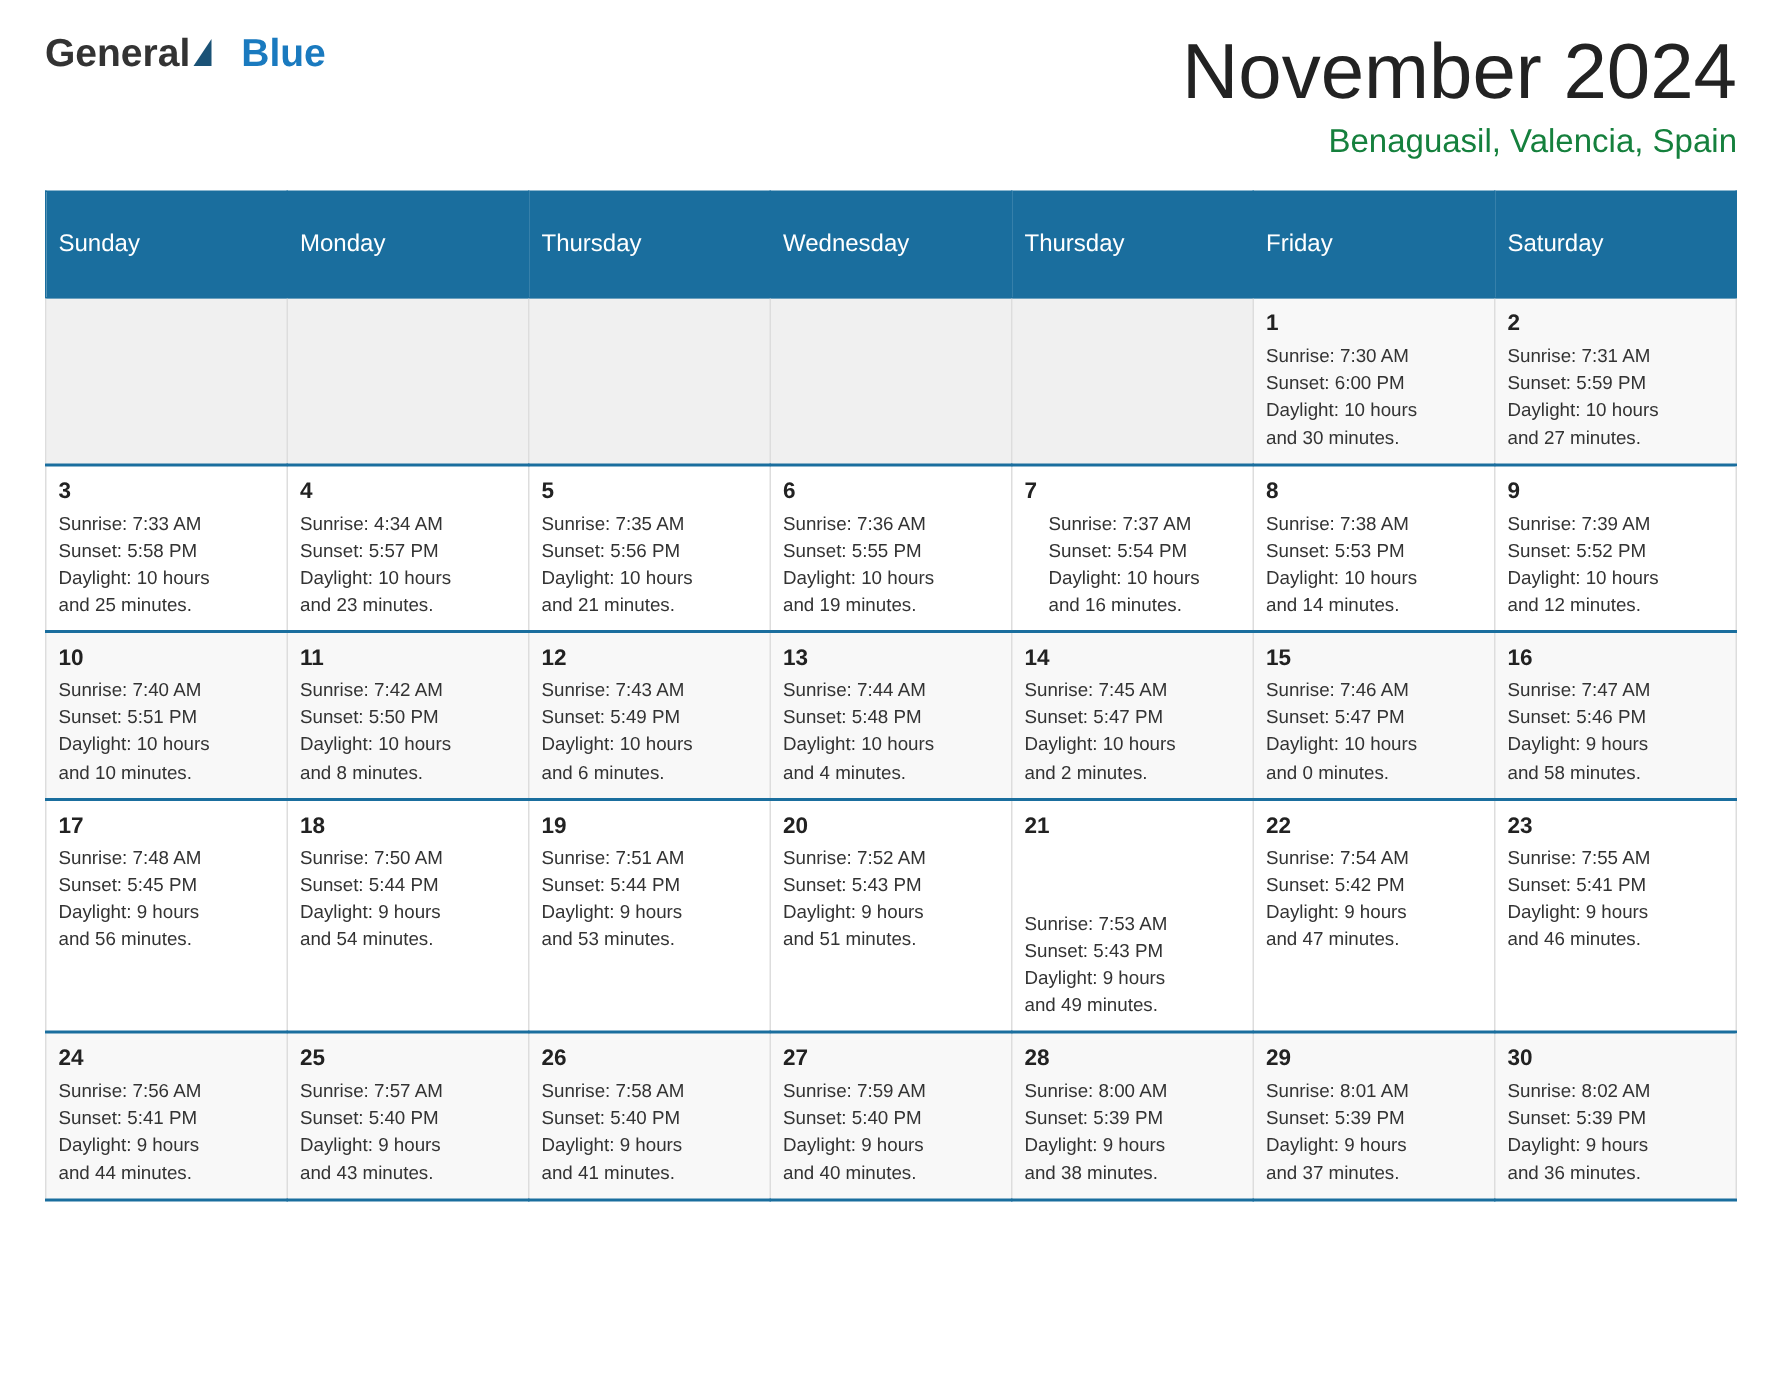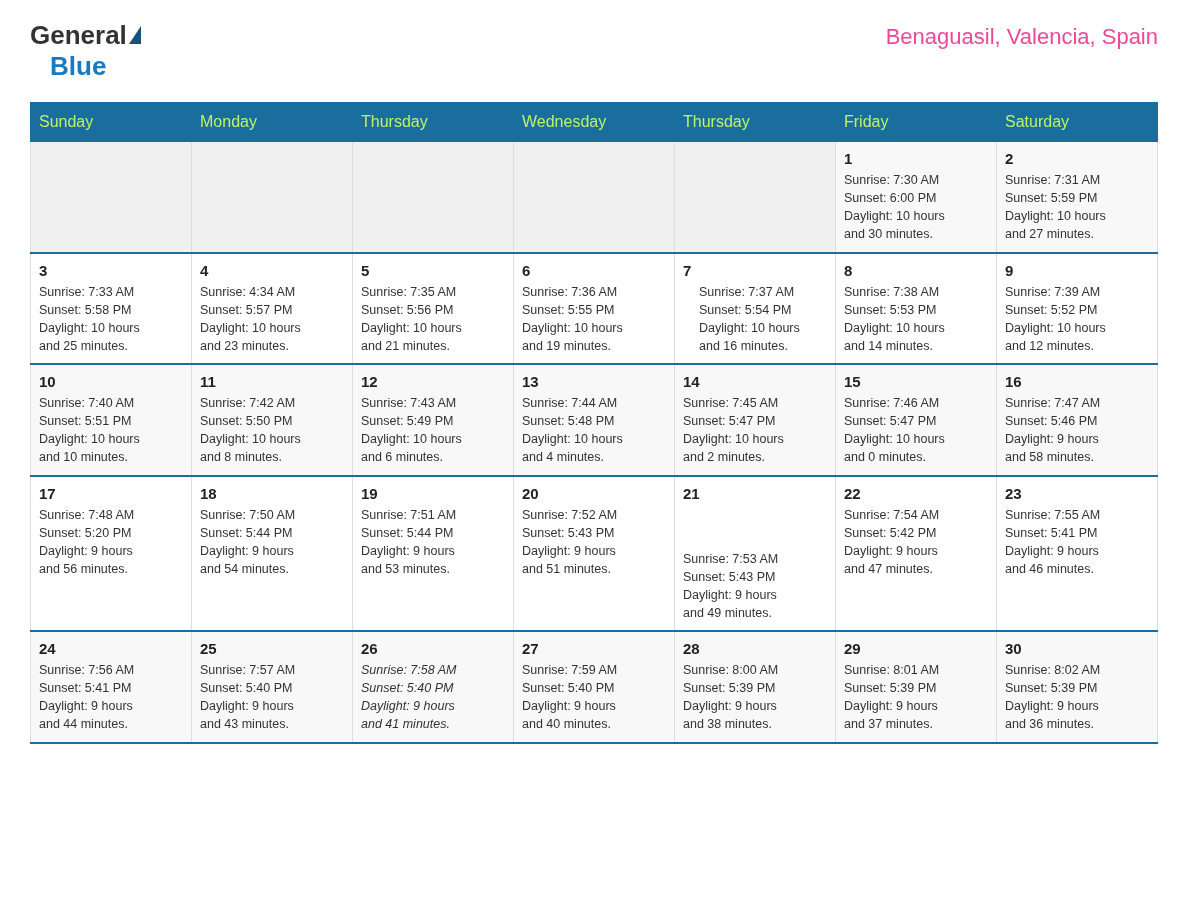--- a/index.html
+++ b/index.html
@@ -11,21 +11,21 @@
       min-height: 918px;
     }
     .header {
       display: flex;
       justify-content: space-between;
       align-items: flex-start;
       margin-bottom: 20px;
     }
     .logo {
       display: flex;
-      flex-direction: column;
+      flex-direction: row;
       align-items: flex-start;
     }
     .logo-top {
       display: flex;
       align-items: center;
     }
     .logo-general {
       font-size: 26px;
       font-weight: bold;
       color: #333;
@@ -49,36 +49,36 @@
       text-align: right;
     }
     .month-year {
       font-size: 52px;
       font-weight: normal;
       color: #222;
       line-height: 1.1;
     }
     .location {
       font-size: 22px;
-      color: #ec4899;
+      color: #15803d;
       margin-top: 4px;
     }
     table {
       width: 100%;
       border-collapse: collapse;
       table-layout: fixed;
     }
     thead tr {
       background-color: #1a6e9e;
     }
     thead th {
-      color: #bef264;
+      color: #ffffff;
       font-size: 16px;
       font-weight: normal;
-      padding: 10px 8px;
+      padding: 26px 8px;
       text-align: left;
       border: 1px solid #1a6e9e;
     }
     tbody tr {
       border-bottom: 2px solid #1a6e9e;
     }
     tbody td {
       vertical-align: top;
       padding: 8px;
       border-right: 1px solid #ddd;
@@ -113,20 +113,21 @@
 
 <div class="header">
   <div class="logo">
     <div class="logo-top">
       <span class="logo-general">General</span>
       <div class="logo-triangle"></div>
     </div>
     <span class="logo-blue">Blue</span>
   </div>
   <div class="title-area">
+    <div class="month-year">November 2024</div>
     <div class="location">Benaguasil, Valencia, Spain</div>
   </div>
 </div>
 
 <table>
   <thead>
     <tr>
     <th>Sunday</th>
         <th>Monday</th>
         <th>Thursday</th>
@@ -257,21 +258,21 @@
           <div class="day-info" style="white-space: pre-line;">Sunrise: 7:47 AM
 Sunset: 5:46 PM
 Daylight: 9 hours
 and 58 minutes.</div>
         </td>
       </tr>
       <tr>
         <td>
           <span class="day-num">17</span>
           <div class="day-info" style="white-space: pre-line;">Sunrise: 7:48 AM
-Sunset: 5:20 PM
+Sunset: 5:45 PM
 Daylight: 9 hours
 and 56 minutes.</div>
         </td>
         <td>
           <span class="day-num">18</span>
           <div class="day-info" style="white-space: pre-line;">Sunrise: 7:50 AM
 Sunset: 5:44 PM
 Daylight: 9 hours
 and 54 minutes.</div>
         </td>
@@ -321,21 +322,21 @@
         </td>
         <td>
           <span class="day-num">25</span>
           <div class="day-info" style="white-space: pre-line;">Sunrise: 7:57 AM
 Sunset: 5:40 PM
 Daylight: 9 hours
 and 43 minutes.</div>
         </td>
         <td>
           <span class="day-num">26</span>
-          <div class="day-info" style="white-space: pre-line; font-style: italic;">Sunrise: 7:58 AM
+          <div class="day-info" style="white-space: pre-line;">Sunrise: 7:58 AM
 Sunset: 5:40 PM
 Daylight: 9 hours
 and 41 minutes.</div>
         </td>
         <td>
           <span class="day-num">27</span>
           <div class="day-info" style="white-space: pre-line;">Sunrise: 7:59 AM
 Sunset: 5:40 PM
 Daylight: 9 hours
 and 40 minutes.</div>

